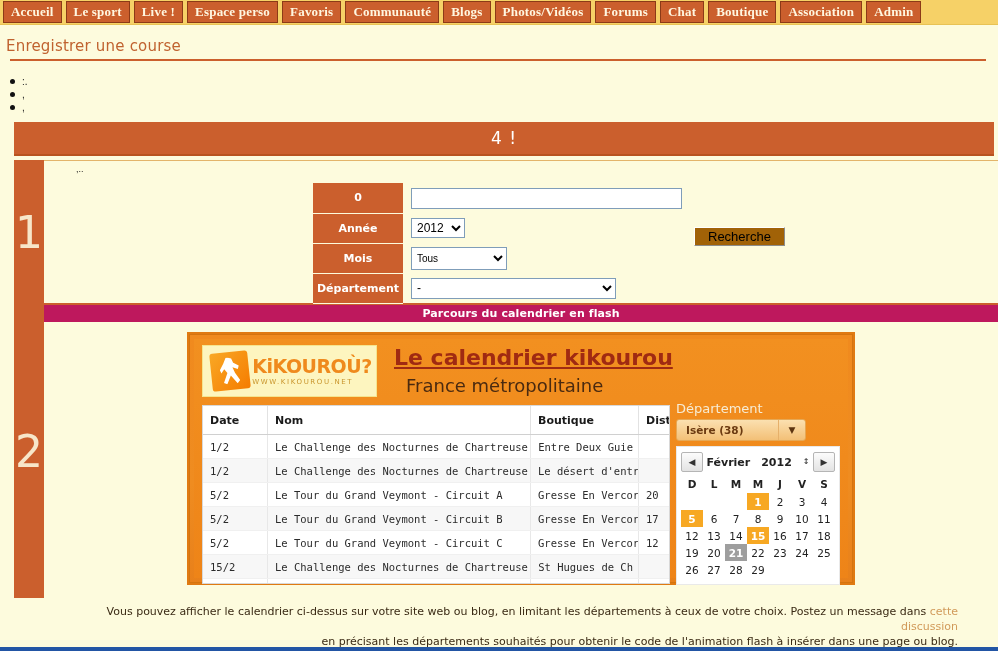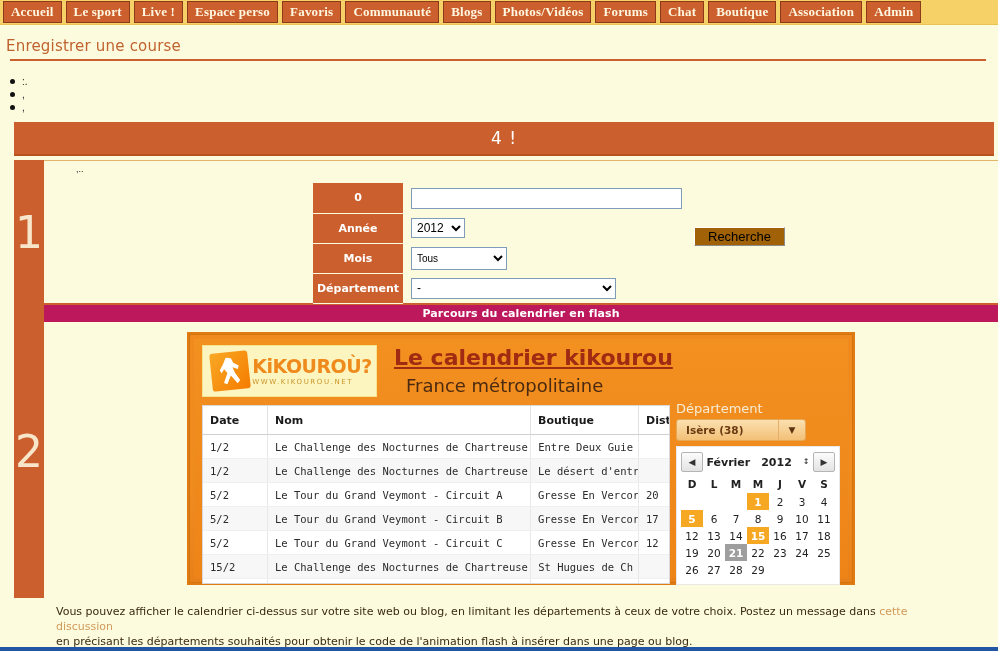--- a/index.html
+++ b/index.html
@@ -433,21 +433,21 @@
     font-weight: bold;
   }
   #cal-grid td.today {
     background: #9e9e9e;
     color: #ffffff;
     font-weight: bold;
   }
 
   
   #footer-note {
-    text-align: left;
+    text-align: right;
     font-size: 11px;
     color: #3a2a14;
     font-family: "DejaVu Sans", sans-serif;
     line-height: 15px;
     padding: 6px 40px 0 56px;
     box-sizing: border-box;
   }
   #footer-link { color: #d19a5a; text-decoration: none; cursor: pointer; }
   #bottom-rule {
     position: absolute;

